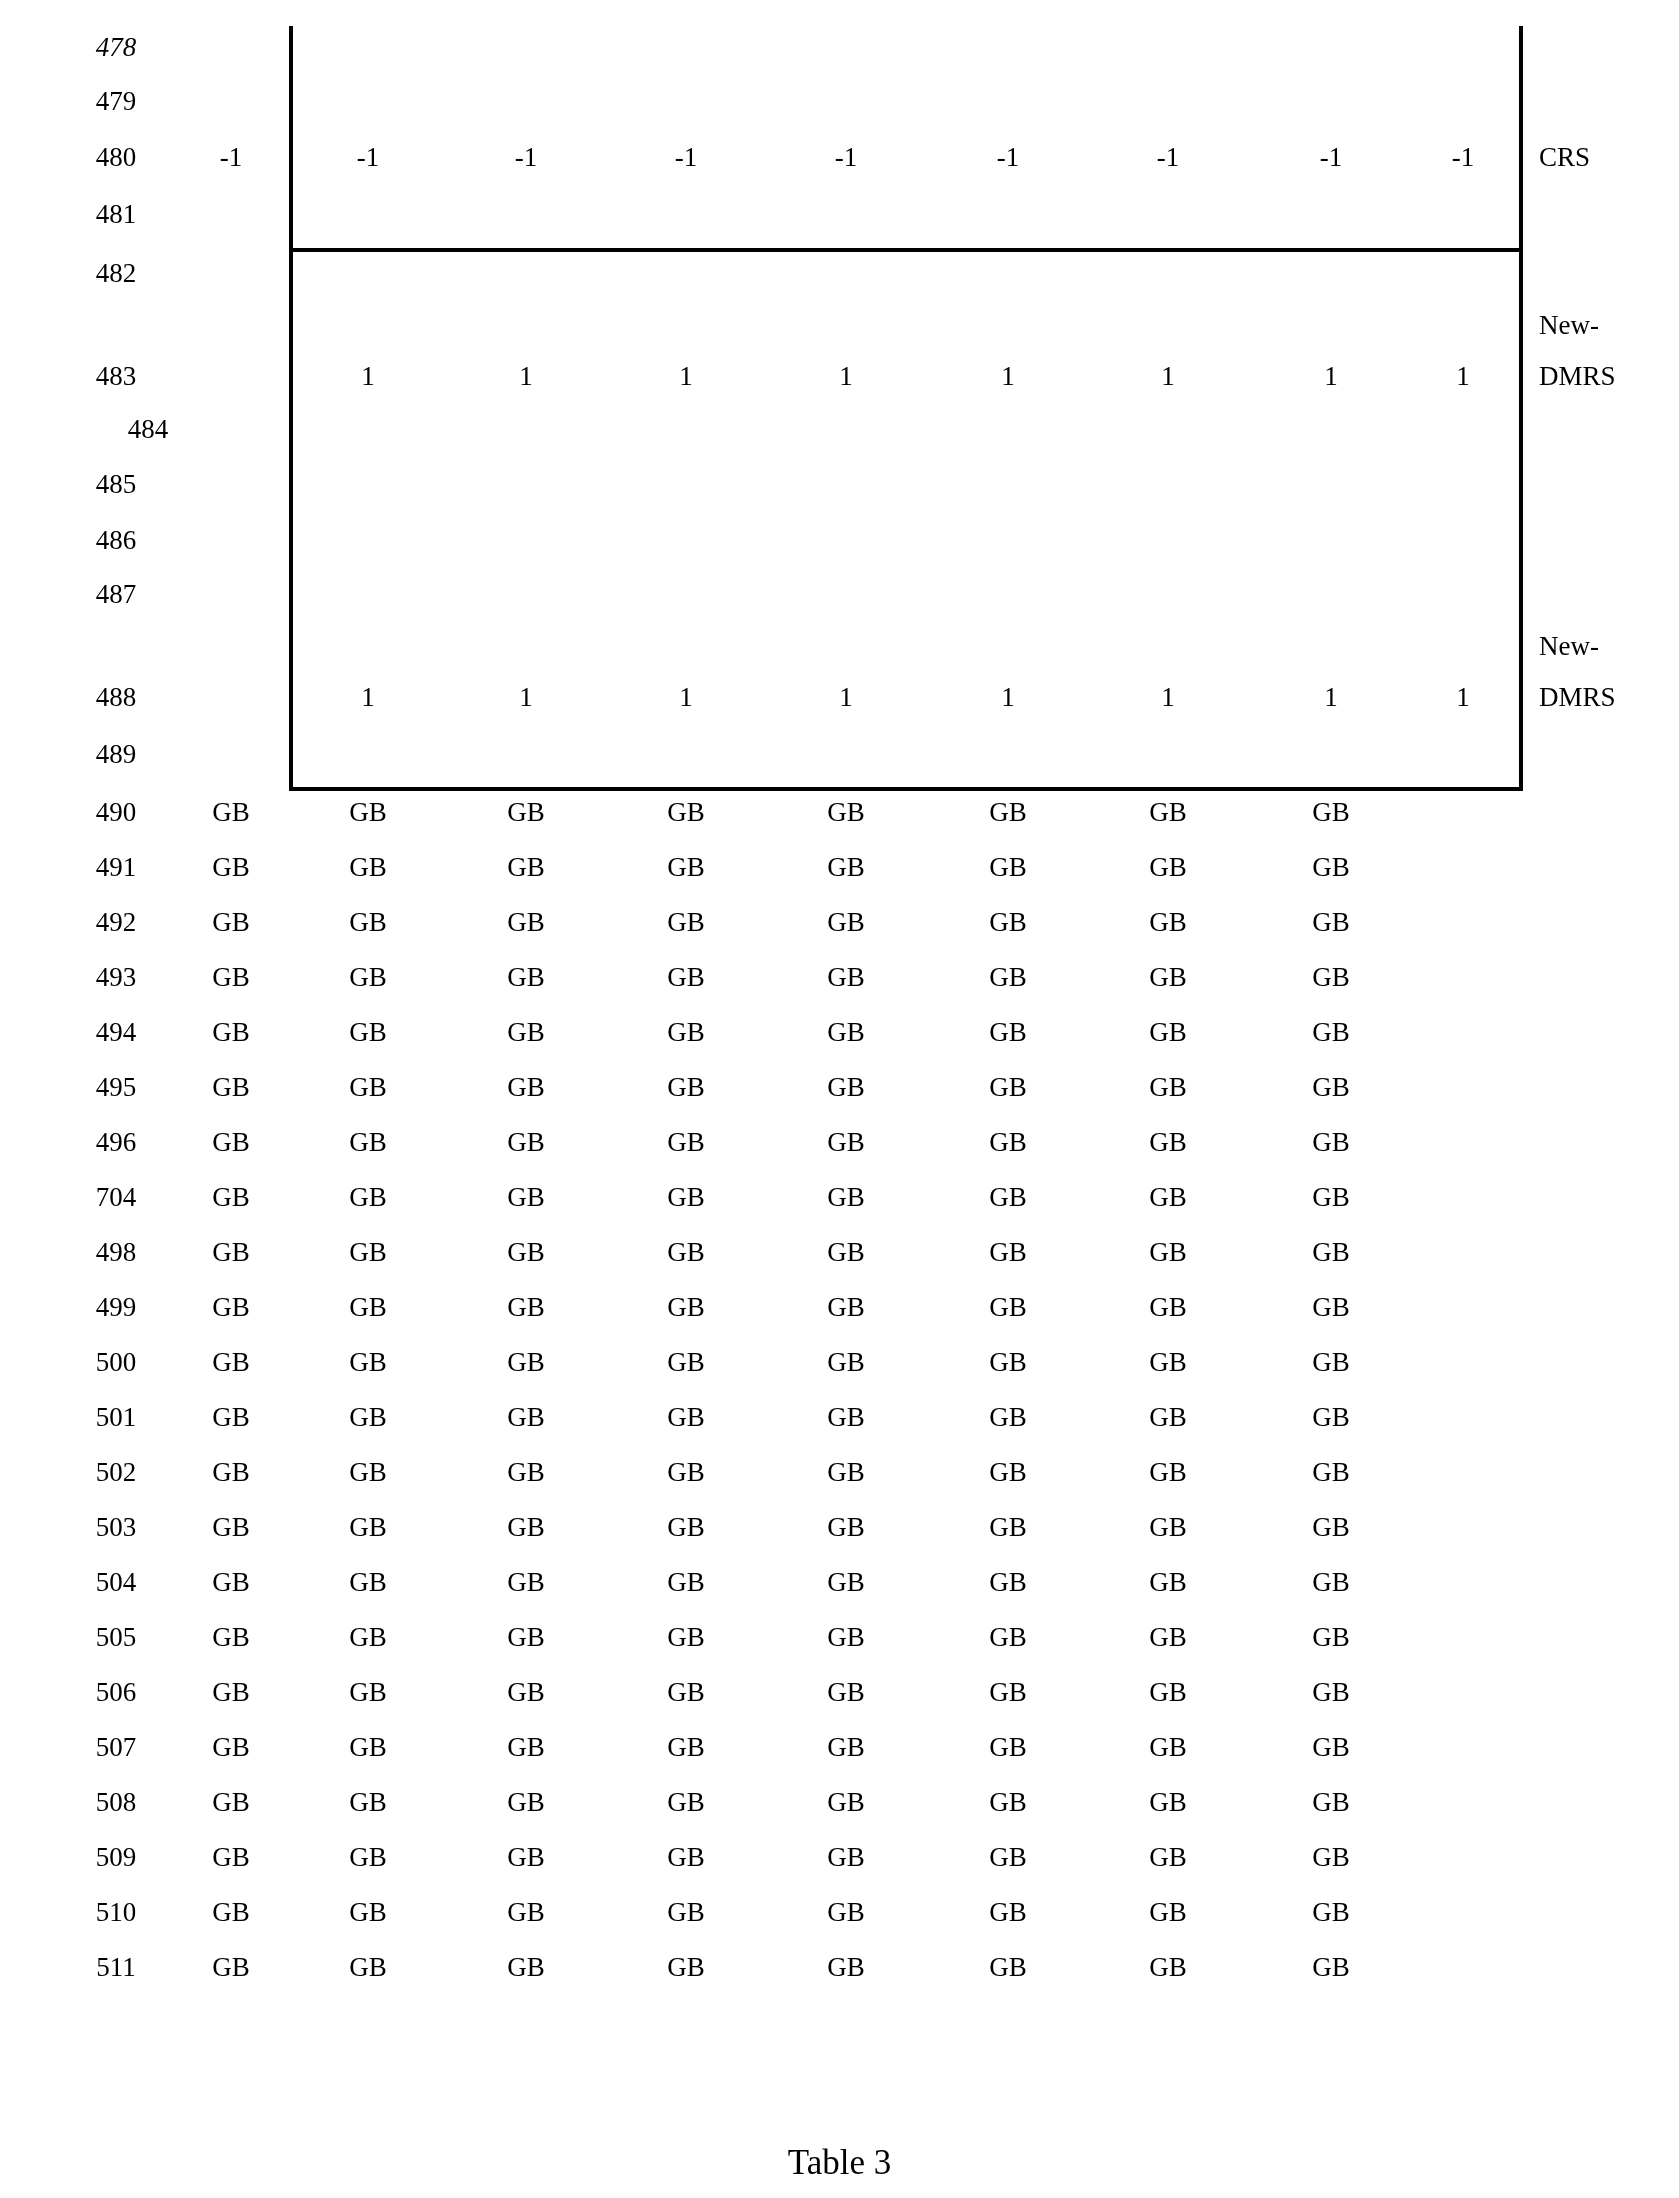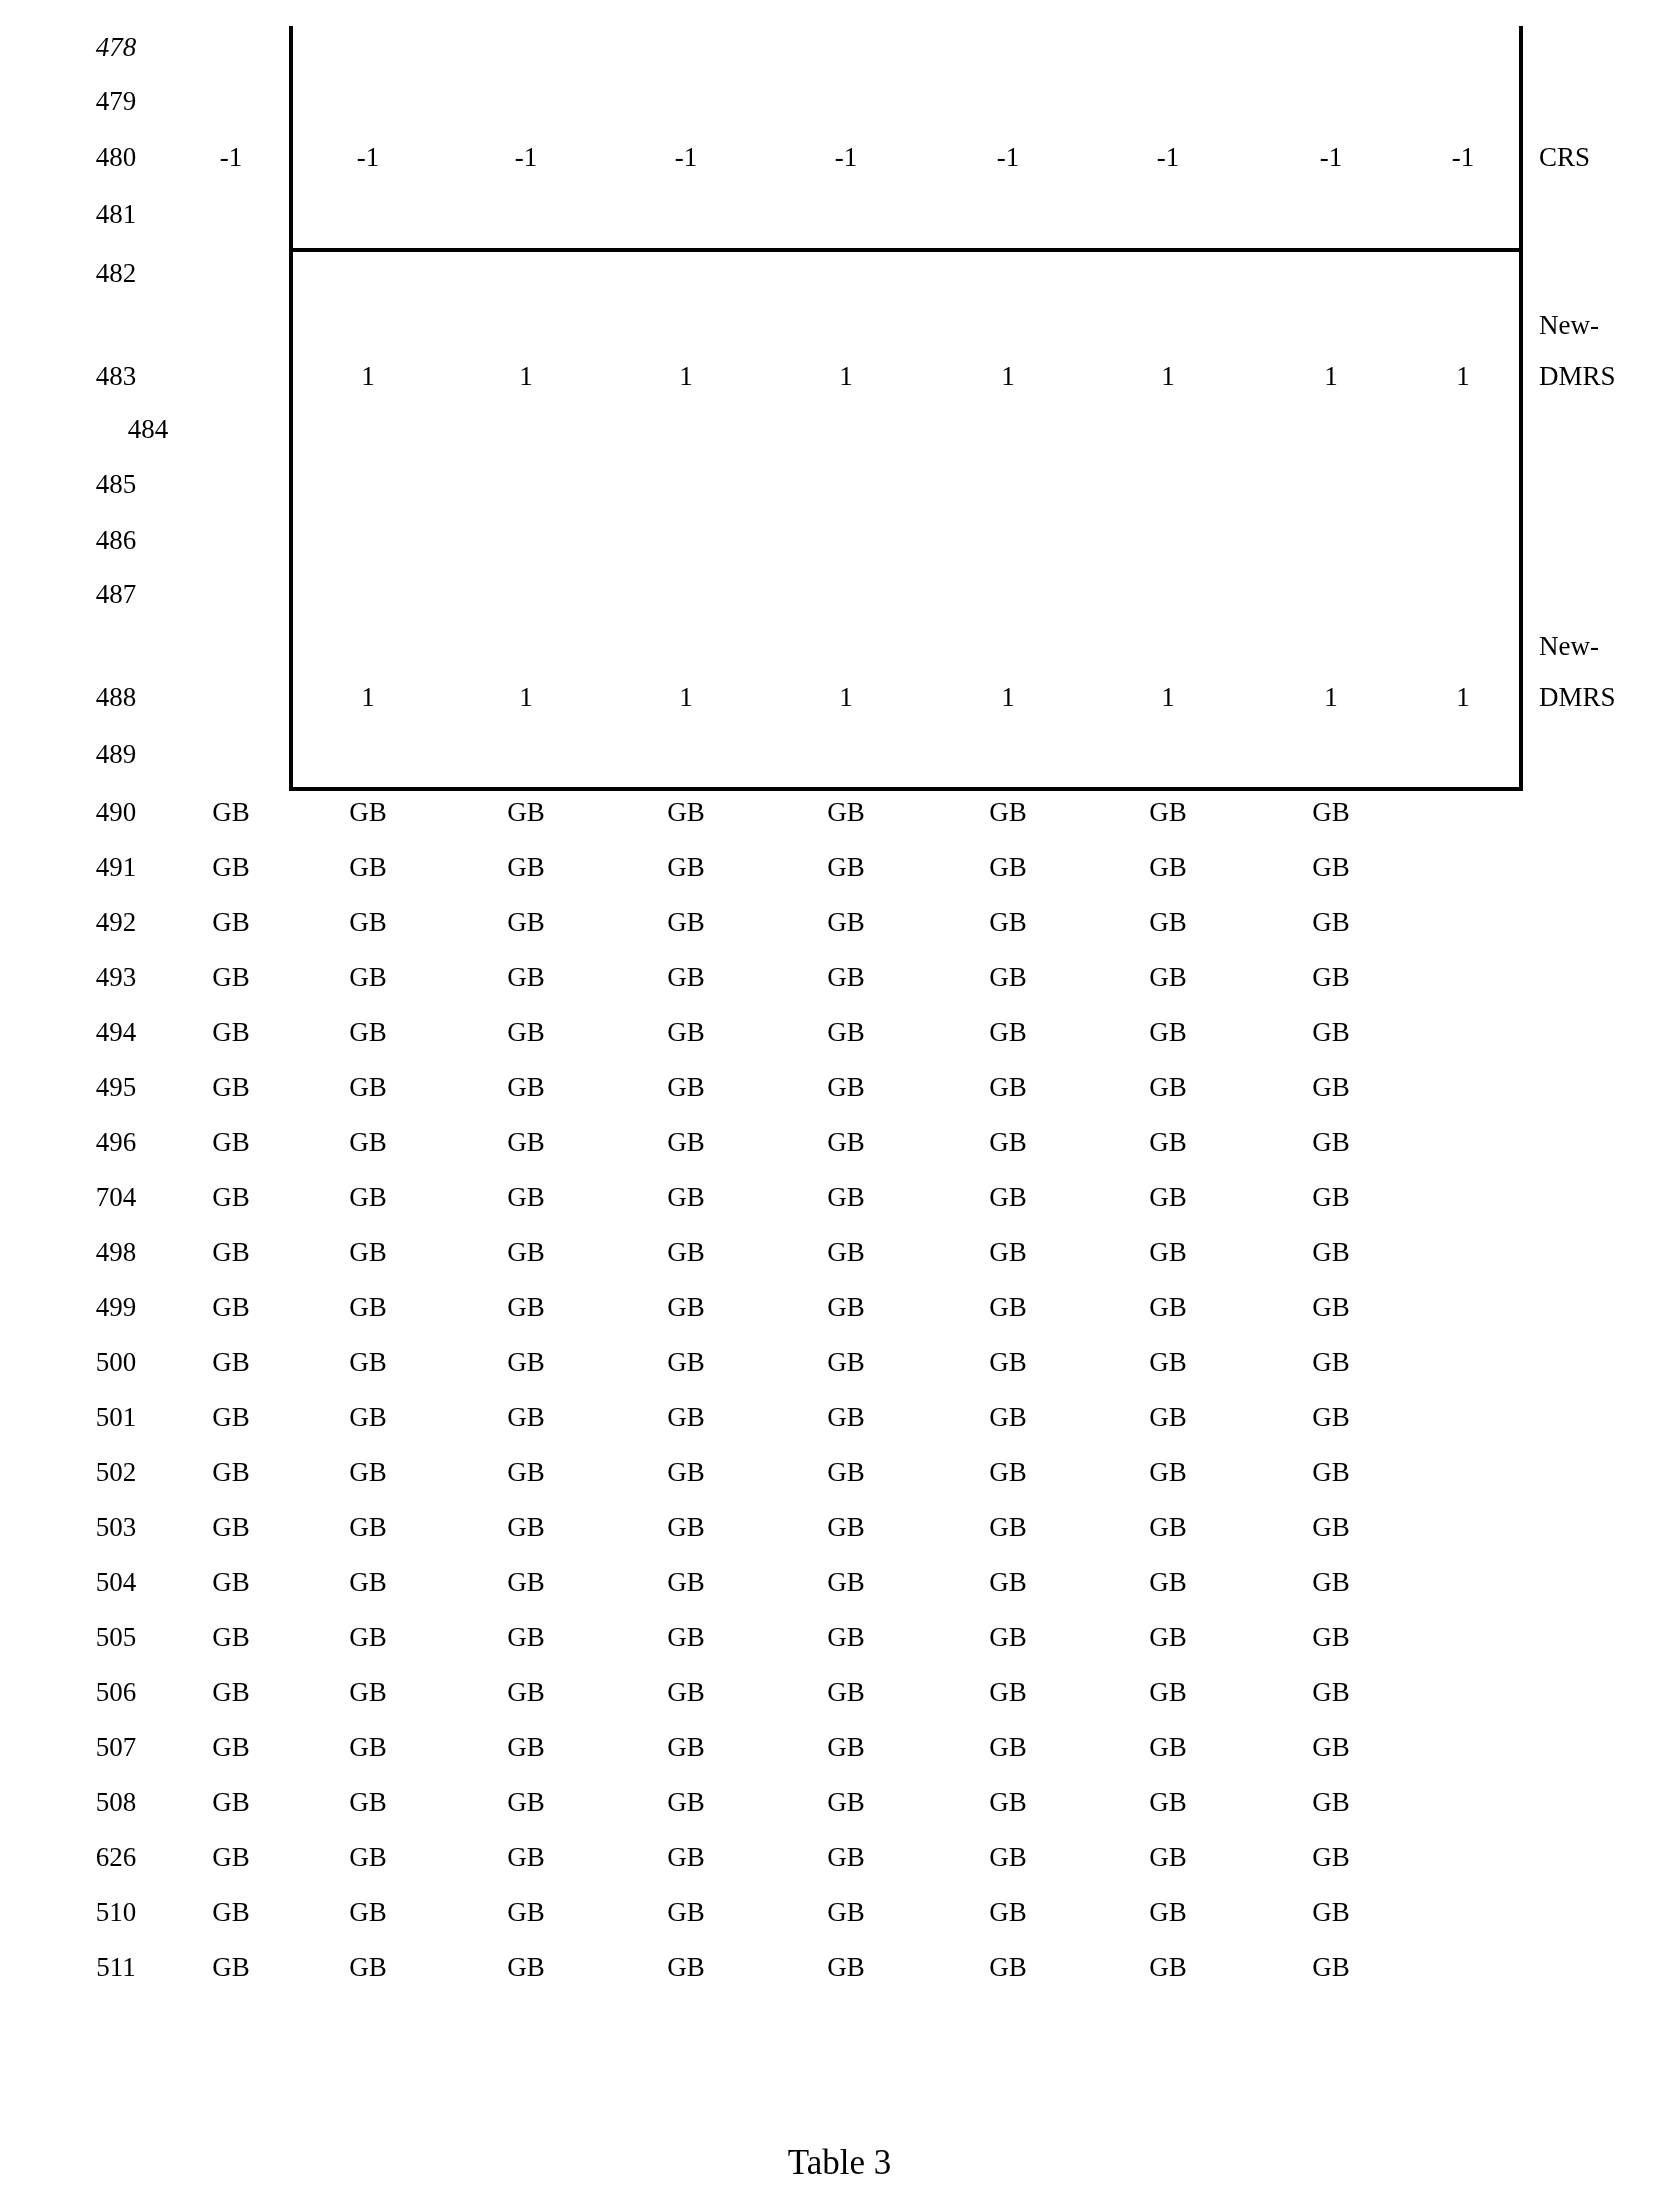--- a/index.html
+++ b/index.html
@@ -288,21 +288,21 @@
         <div class="cell" style="left: 231px; top: 1802px;">GB</div>
         <div class="cell" style="left: 368px; top: 1802px;">GB</div>
         <div class="cell" style="left: 526px; top: 1802px;">GB</div>
         <div class="cell" style="left: 686px; top: 1802px;">GB</div>
         <div class="cell" style="left: 846px; top: 1802px;">GB</div>
         <div class="cell" style="left: 1008px; top: 1802px;">GB</div>
         <div class="cell" style="left: 1168px; top: 1802px;">GB</div>
         <div class="cell" style="left: 1331px; top: 1802px;">GB</div>
       </div>
       <div>
-        <div class="cell" style="left: 116px; top: 1857px;">626</div>
+        <div class="cell" style="left: 116px; top: 1857px;">509</div>
         <div class="cell" style="left: 231px; top: 1857px;">GB</div>
         <div class="cell" style="left: 368px; top: 1857px;">GB</div>
         <div class="cell" style="left: 526px; top: 1857px;">GB</div>
         <div class="cell" style="left: 686px; top: 1857px;">GB</div>
         <div class="cell" style="left: 846px; top: 1857px;">GB</div>
         <div class="cell" style="left: 1008px; top: 1857px;">GB</div>
         <div class="cell" style="left: 1168px; top: 1857px;">GB</div>
         <div class="cell" style="left: 1331px; top: 1857px;">GB</div>
       </div>
       <div>

